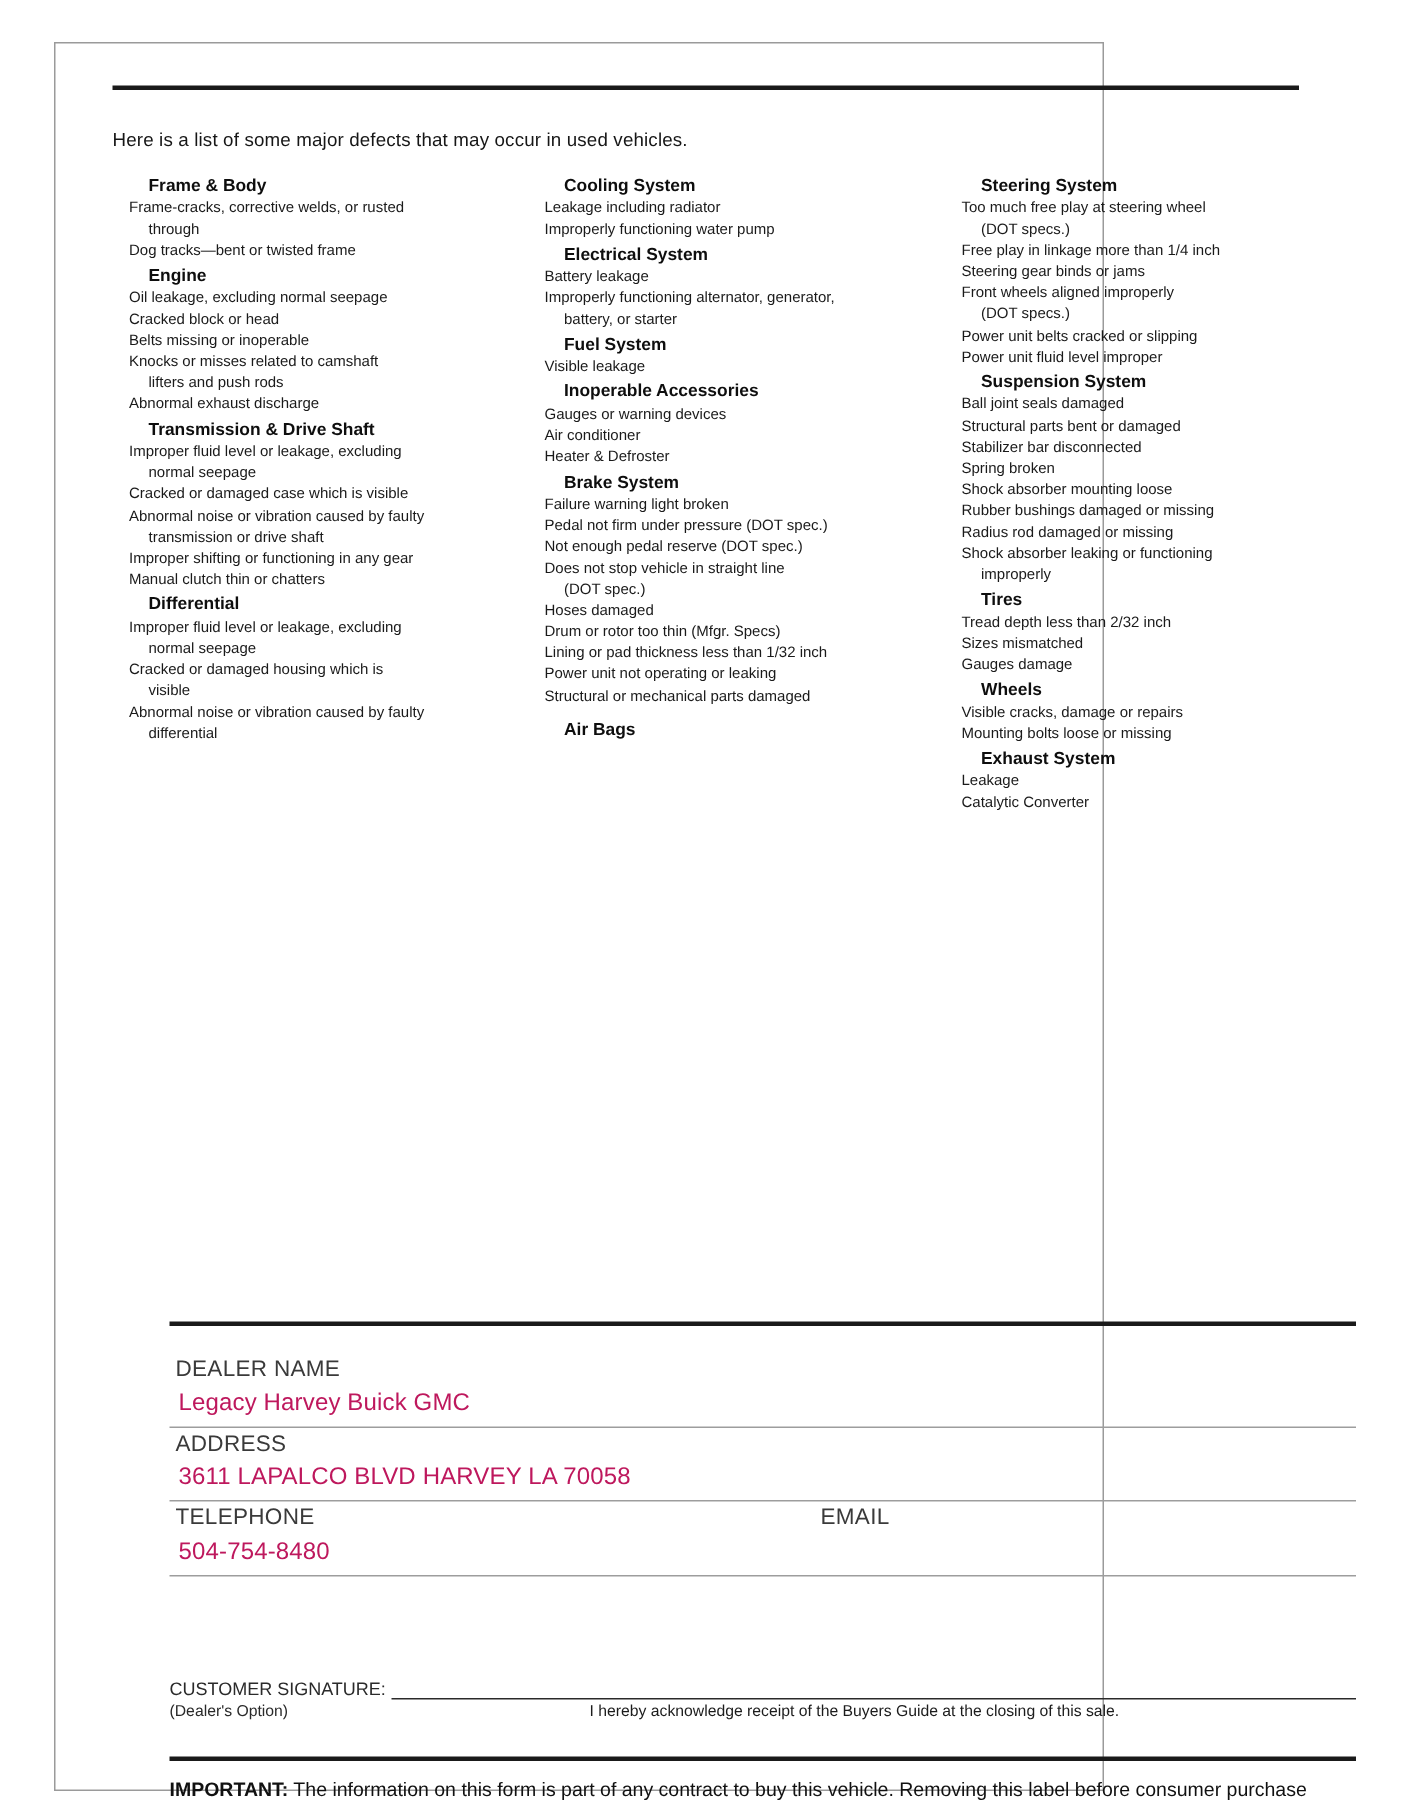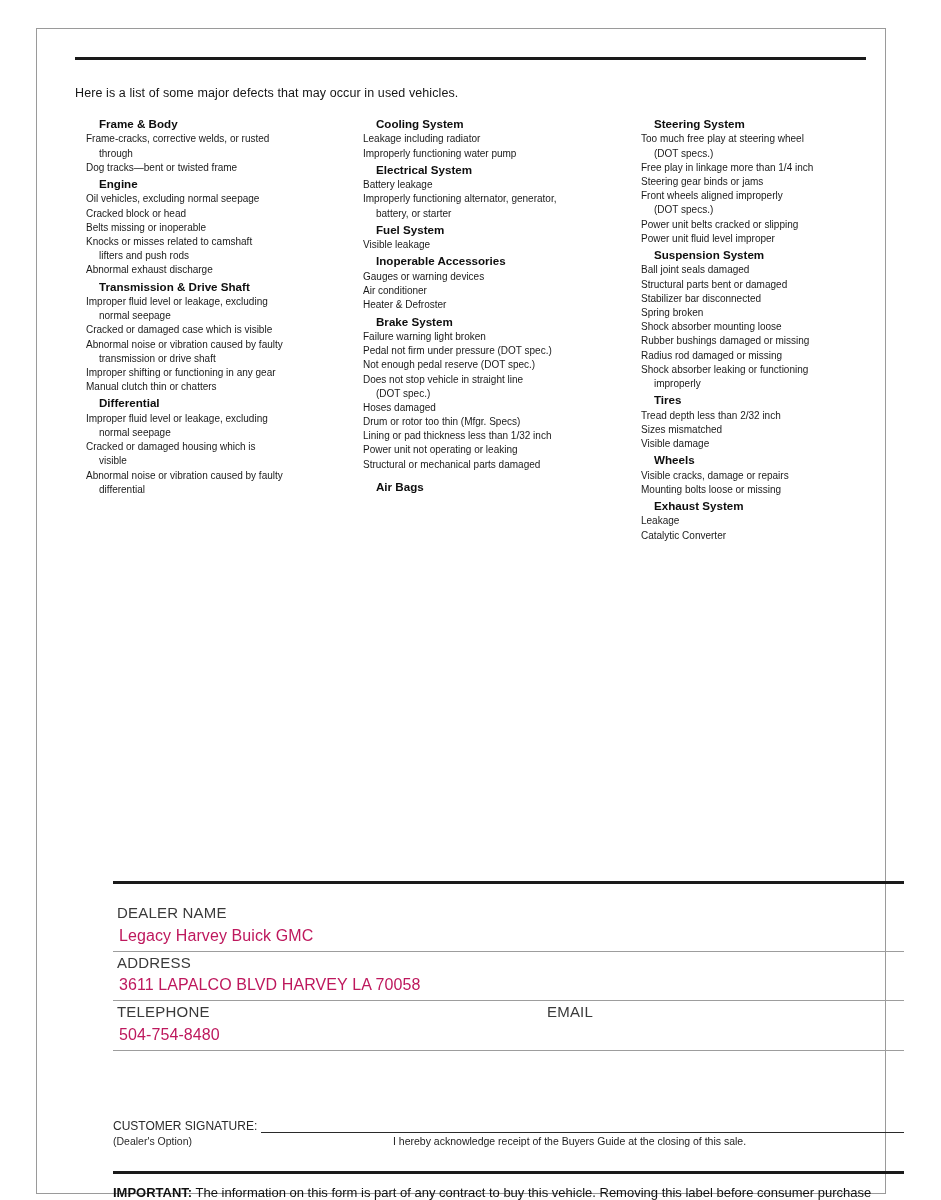--- a/index.html
+++ b/index.html
@@ -18,21 +18,21 @@
     position: relative;
     width: 941px;
     height: 1200px;
     background: #ffffff;
     box-sizing: border-box;
   }
   .sheet {
     position: absolute;
     left: 36px;
     top: 28px;
-    width: 850px;
+    width: 700px;
     height: 1166px;
     border: 1px solid #9a9a9a;
     background: #ffffff;
     box-sizing: border-box;
   }
   .inner {
     position: absolute;
     left: 38px;
     top: 28px;
     right: 36px;
@@ -198,21 +198,21 @@
           <div class="grp">
             <div class="grp-title">Frame &amp; Body</div>
             <ul class="grp-items">
               <li><span>Frame-cracks, corrective welds, or rusted</span><span class="cont">through</span></li>
               <li><span>Dog tracks—bent or twisted frame</span></li>
             </ul>
           </div>
           <div class="grp">
             <div class="grp-title">Engine</div>
             <ul class="grp-items">
-              <li><span>Oil vehicles, excluding normal seepage</span></li>
+              <li><span>Oil leakage, excluding normal seepage</span></li>
               <li><span>Cracked block or head</span></li>
               <li><span>Belts missing or inoperable</span></li>
               <li><span>Knocks or misses related to camshaft</span><span class="cont">lifters and push rods</span></li>
               <li><span>Abnormal exhaust discharge</span></li>
             </ul>
           </div>
           <div class="grp">
             <div class="grp-title">Transmission &amp; Drive Shaft</div>
             <ul class="grp-items">
               <li><span>Improper fluid level or leakage, excluding</span><span class="cont">normal seepage</span></li>
@@ -303,21 +303,21 @@
               <li><span>Rubber bushings damaged or missing</span></li>
               <li><span>Radius rod damaged or missing</span></li>
               <li><span>Shock absorber leaking or functioning</span><span class="cont">improperly</span></li>
             </ul>
           </div>
           <div class="grp">
             <div class="grp-title">Tires</div>
             <ul class="grp-items">
               <li><span>Tread depth less than 2/32 inch</span></li>
               <li><span>Sizes mismatched</span></li>
-              <li><span>Visible damage</span></li>
+              <li><span>Gauges damage</span></li>
             </ul>
           </div>
           <div class="grp">
             <div class="grp-title">Wheels</div>
             <ul class="grp-items">
               <li><span>Visible cracks, damage or repairs</span></li>
               <li><span>Mounting bolts loose or missing</span></li>
             </ul>
           </div>
           <div class="grp">

